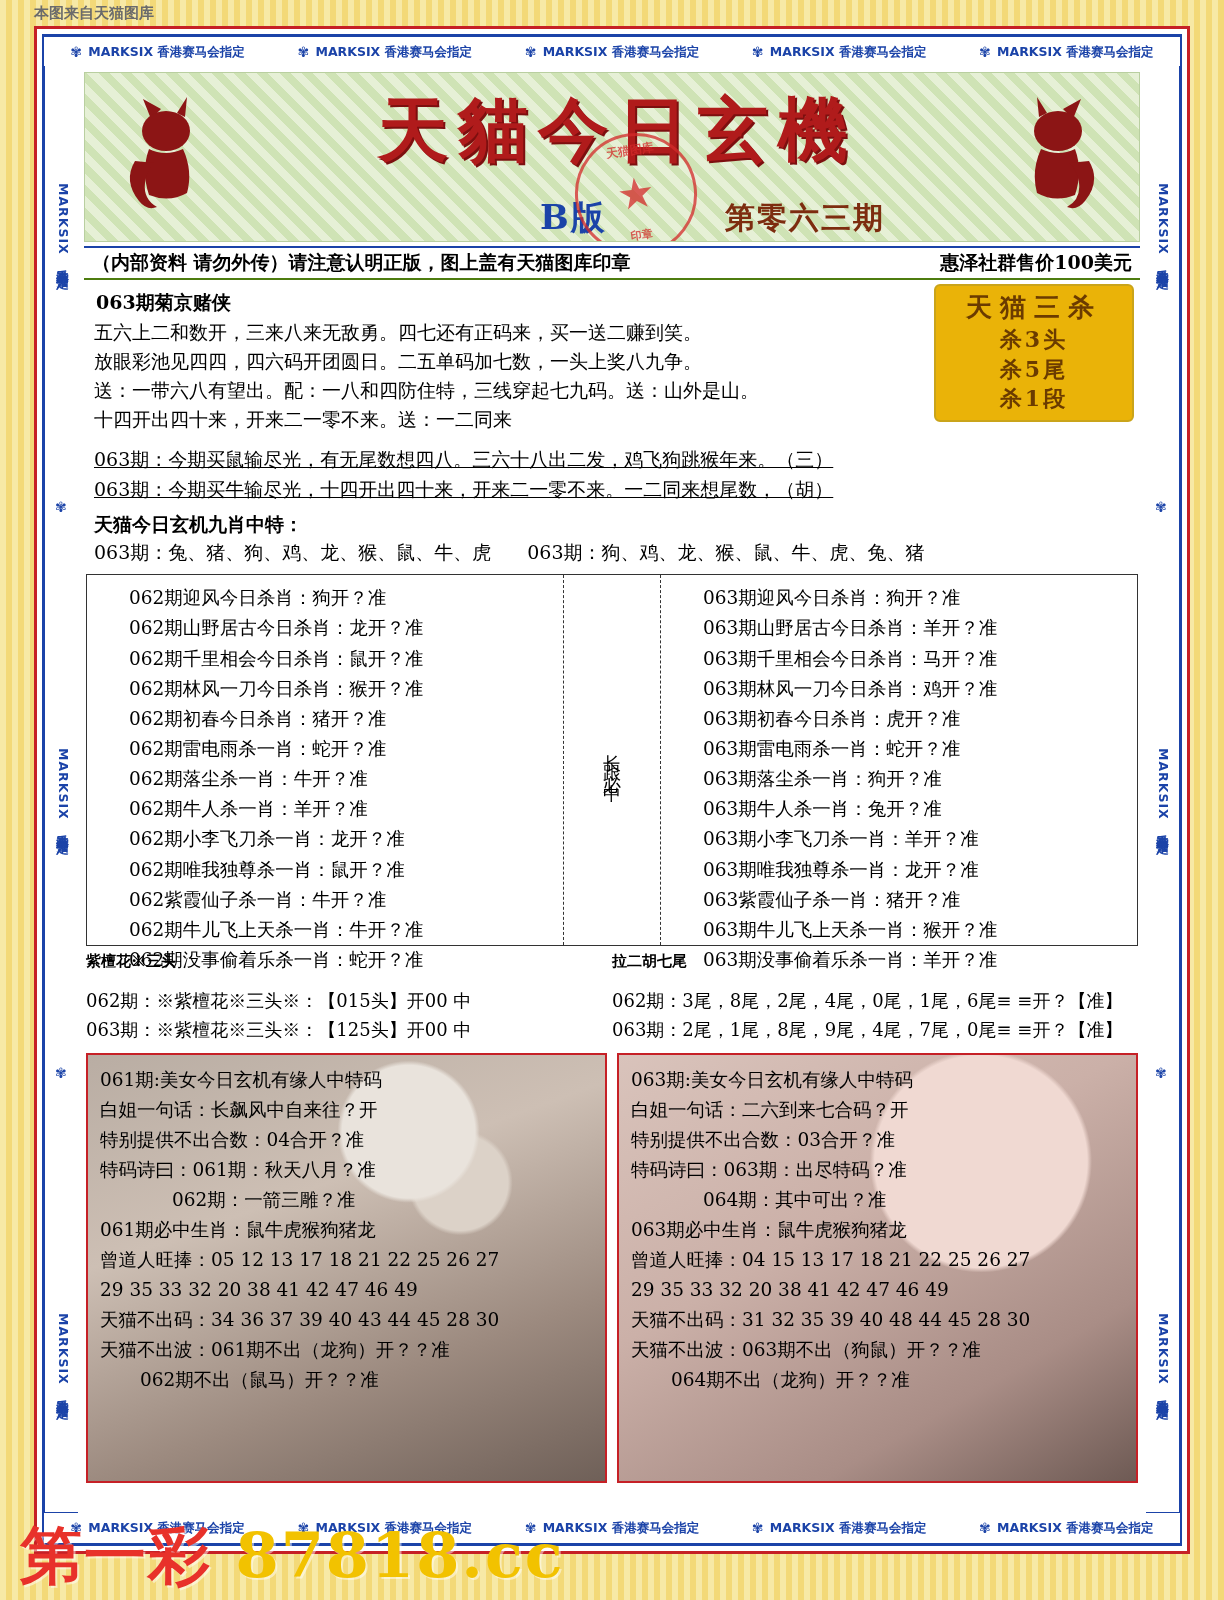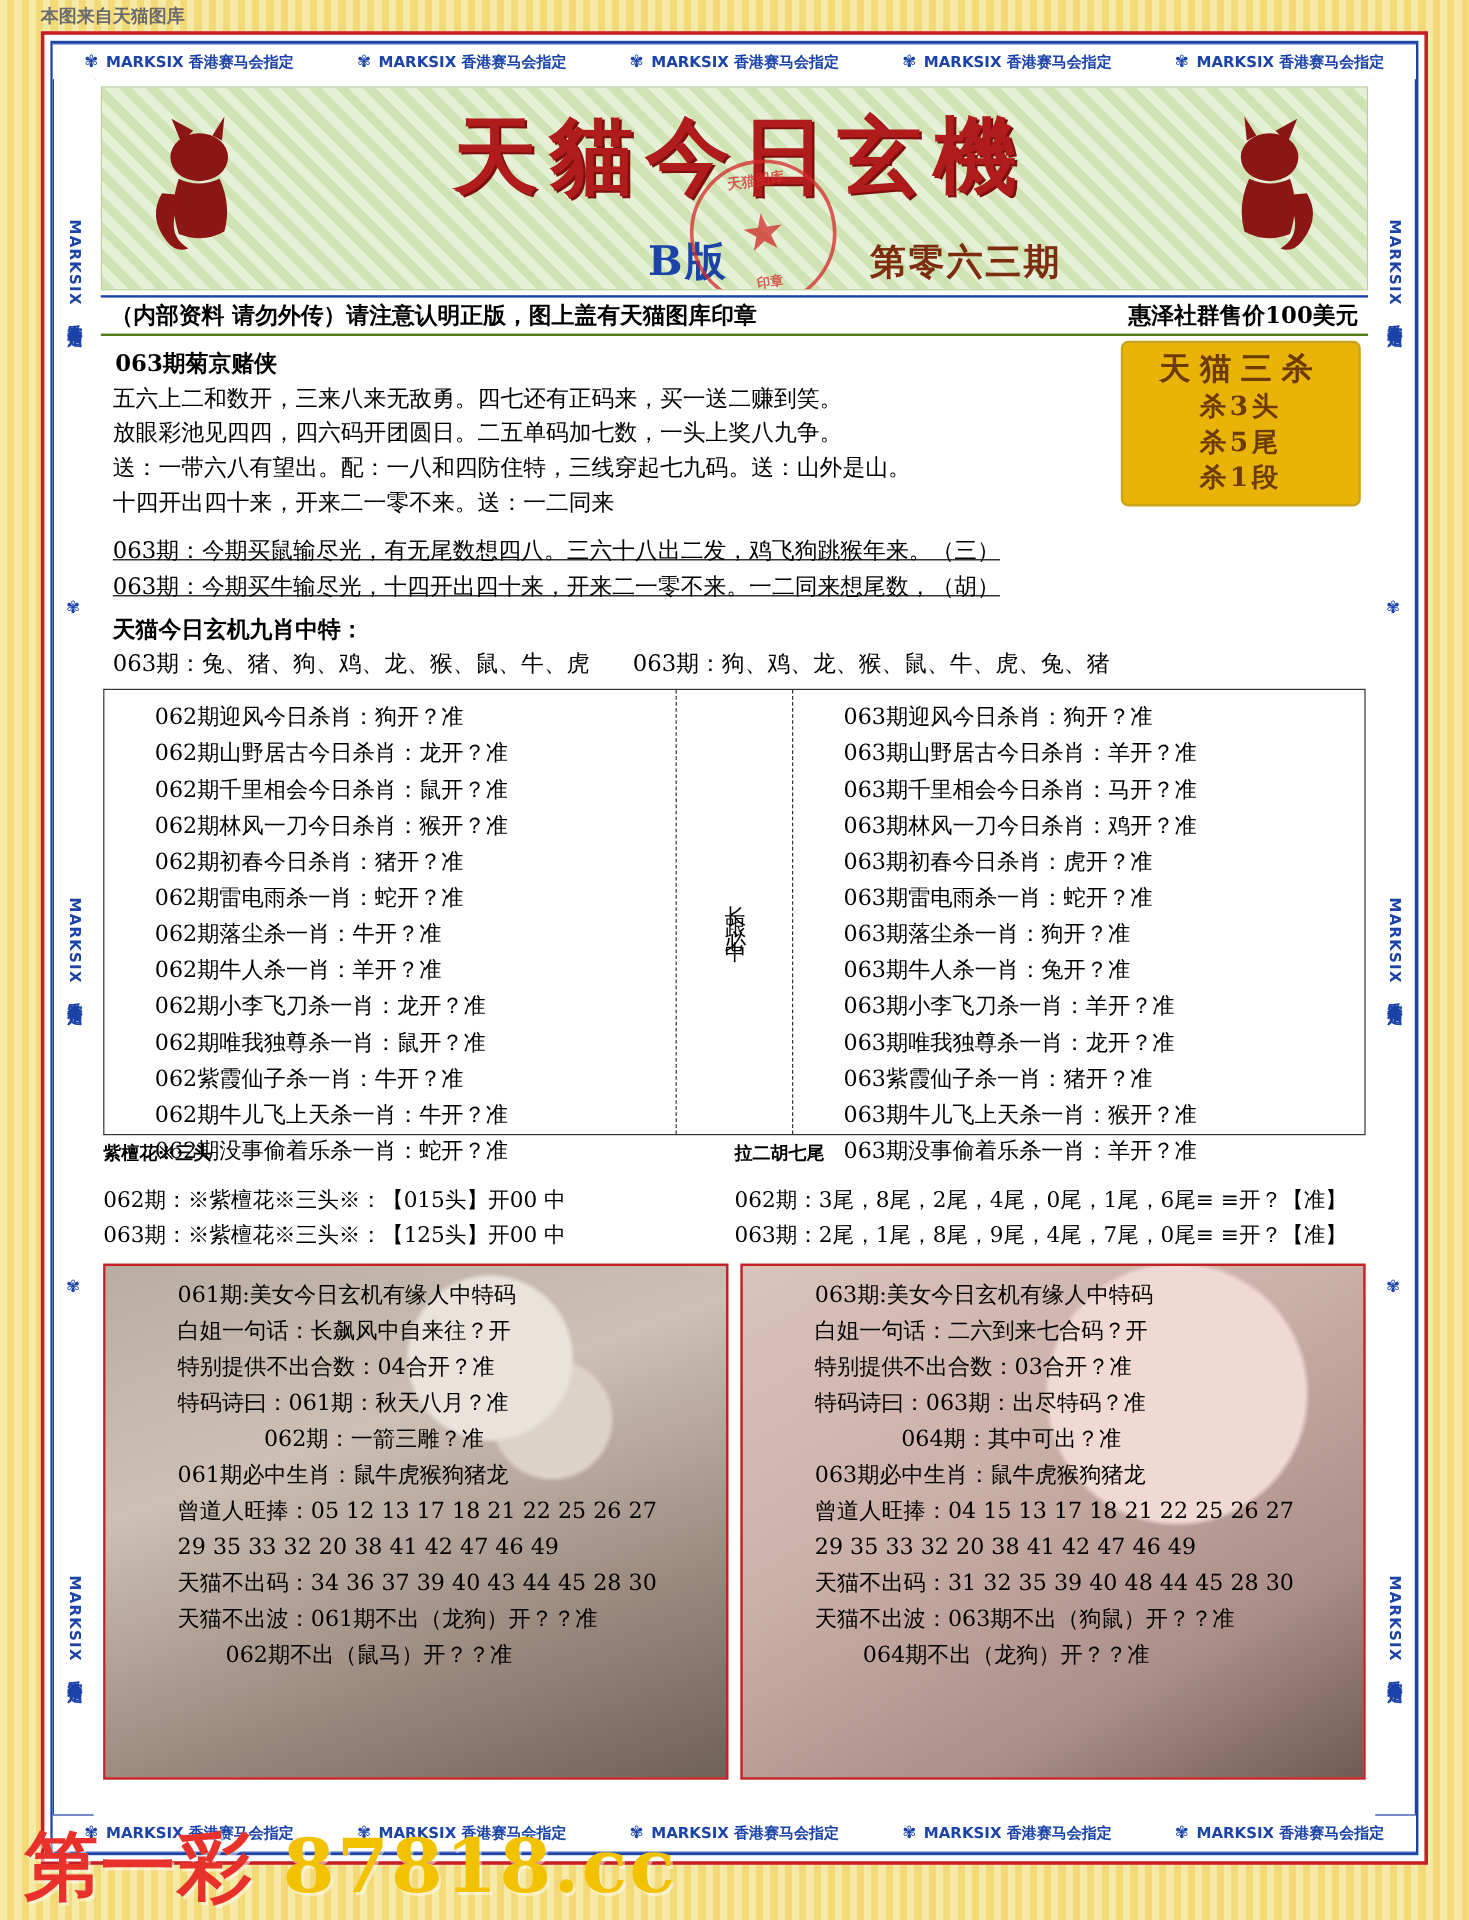--- a/index.html
+++ b/index.html
@@ -214,21 +214,20 @@
   .panel.right .bg{
     background:
       radial-gradient(circle at 70% 25%, #f0d9d2 0 22%, rgba(0,0,0,0) 23%),
       linear-gradient(150deg,#d9c3bb 0%,#cbb0a8 40%,#a98d86 75%,#6e5a54 100%);
   }
   .panel .txt{
     position:relative;z-index:2;padding:10px 12px;
     font-family:"DejaVu Serif",serif;
     font-size:18.5px;line-height:1.62;color:#000;
     white-space:nowrap;
-    margin-left:48px;
   }
   .panel .txt .ind{padding-left:72px;}
   .panel .txt .ind2{padding-left:40px;}
   
   .bigmark{
     position:absolute;left:20px;bottom:2px;z-index:60;
     font-family:"DejaVu Serif",serif;
     font-size:62px;font-weight:bold;
     color:#e8312a;
     letter-spacing:2px;

